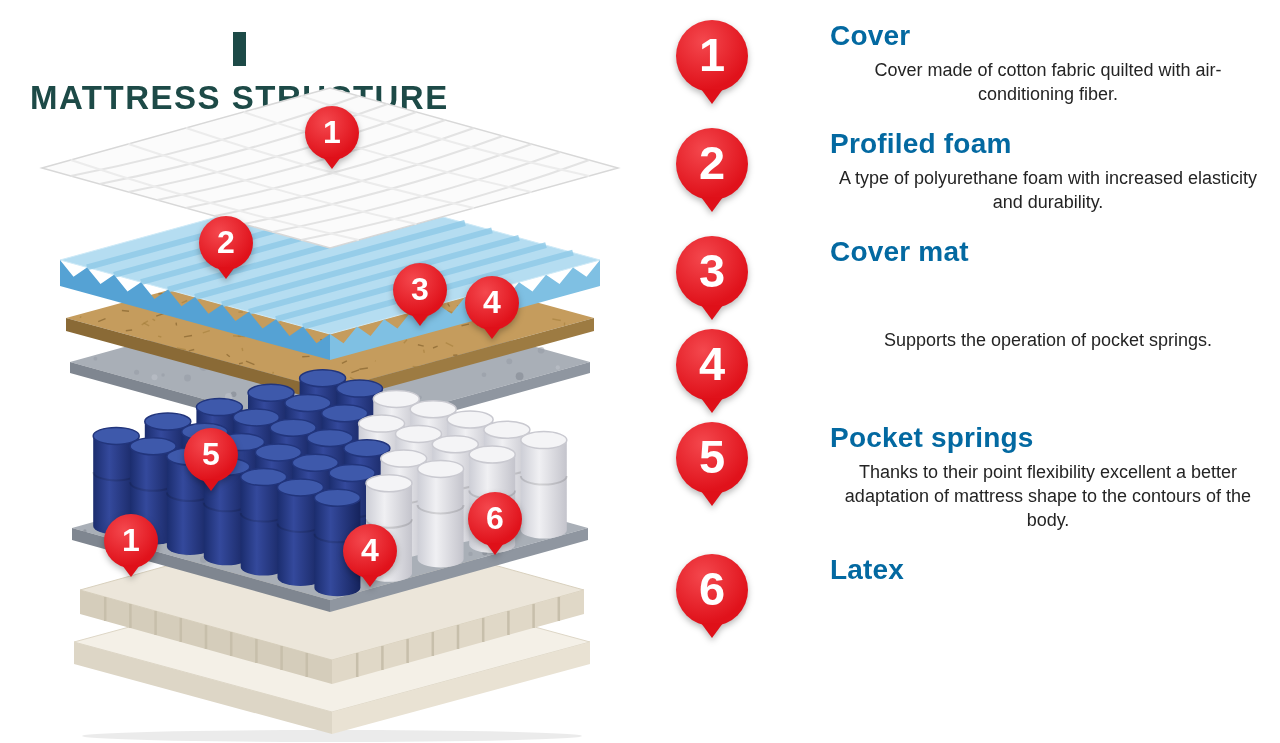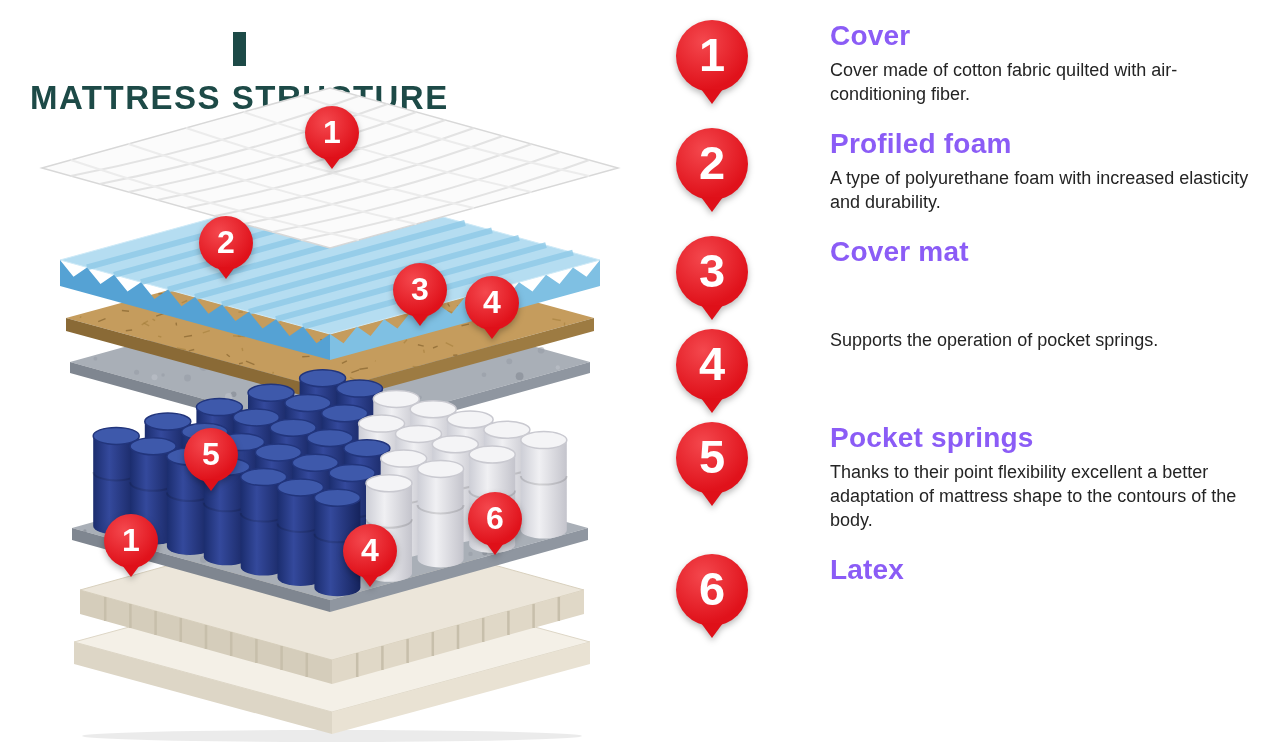--- a/index.html
+++ b/index.html
@@ -26,22 +26,22 @@
   .pin span{display:block;line-height:1;margin-top:-3px;}
   .pin-lg{width:72px;height:72px;font-size:47px;}
   .pin-sm{position:absolute;width:54px;height:54px;font-size:32px;}
   .pin-sm::after{border-width:9px;border-bottom:0;border-top-width:12px;}
 
   
   .legend{position:absolute;left:662px;top:0;width:618px;box-sizing:border-box;padding:20px 6px 0 14px;}
   .legend-item{display:flex;align-items:flex-start;margin-bottom:21px;}
   .legend-pin-box{flex:0 0 72px;display:flex;justify-content:center;}
   .legend-text{margin-left:82px;width:436px;}
-  .legend-text h2{margin:0 0 7px 0;font-size:28px;font-weight:bold;color:#8b5cf6;letter-spacing:0.2px;}
-  .legend-text p{margin:0;font-size:18px;line-height:1.33;color:#242424;}
+  .legend-text h2{margin:0 0 7px 0;font-size:28px;font-weight:bold;color:#0369a1;letter-spacing:0.2px;}
+  .legend-text p{margin:0;font-size:18px;line-height:1.33;color:#242424;text-align:center;}
 </style>
 </head>
 <body>
 
 <div class="canvas">
 
   <div class="title">
     <div class="title-bar"></div>
     <h1>MATTRESS STRUCTURE</h1>
   </div>

